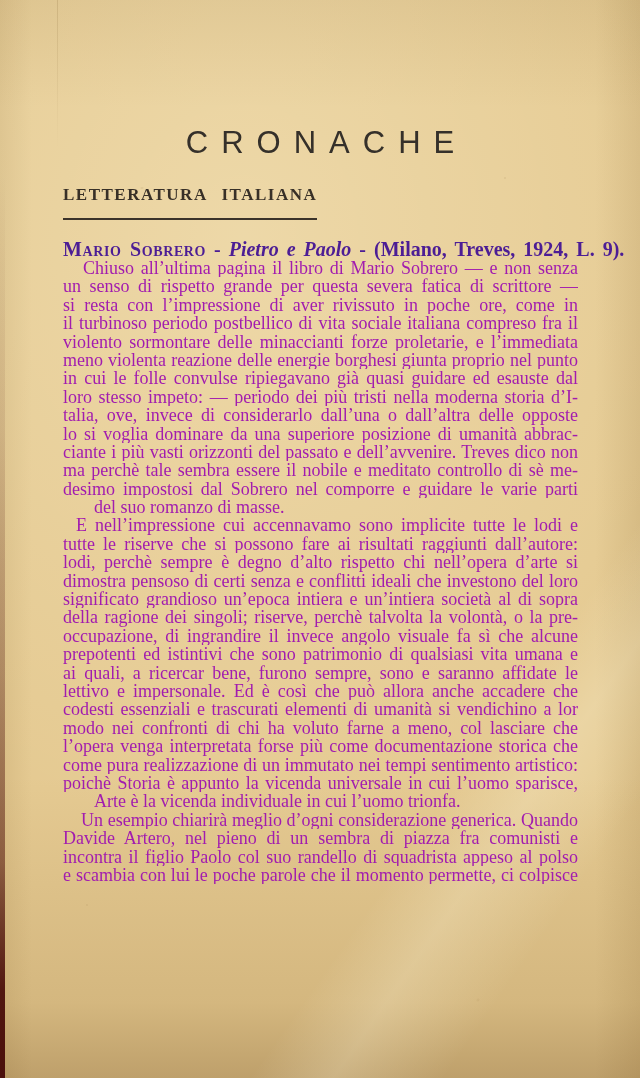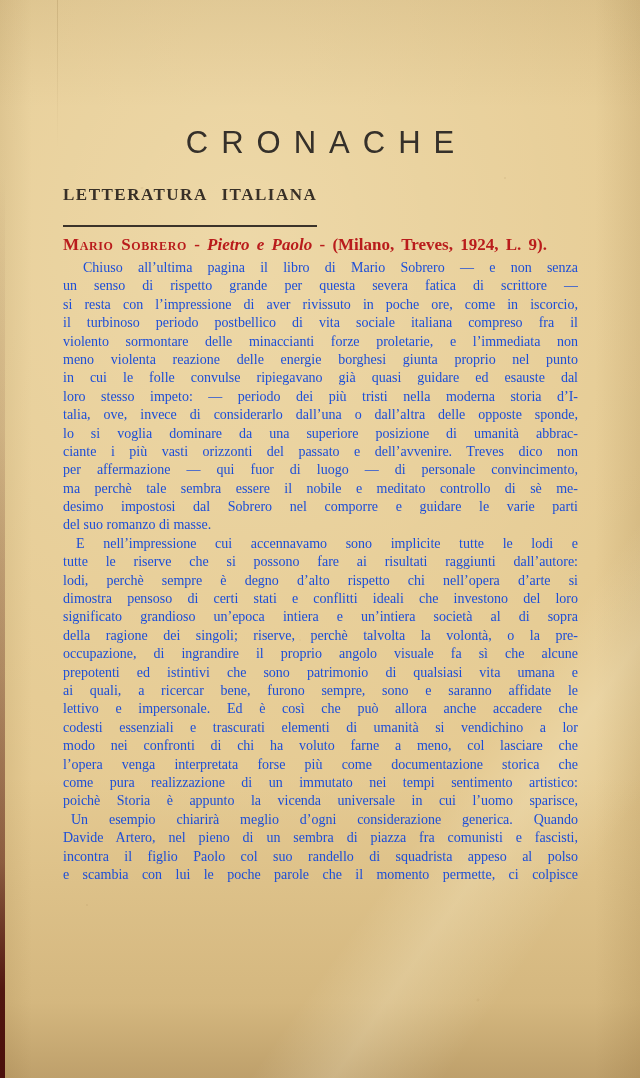--- a/index.html
+++ b/index.html
@@ -58,46 +58,46 @@
   }
   .section{
     position:absolute;top:171px;left:63px;
     font-size:17px;font-weight:700;
     letter-spacing:1.5px;word-spacing:9px;
     color:#383027;
   }
   .section-inner{
     display:inline-block;
     border-bottom:2px solid #3b332a;
-    padding-bottom:20px;
+    padding-bottom:13px;
   }
   .review{
     position:absolute;top:218px;left:63px;width:512px;
-    font-size:17px;font-weight:700;
+    font-size:20px;font-weight:700;
     word-spacing:3px;white-space:nowrap;
-    color:#b91c1c;
+    color:#4c1d95;
   }
   .review .author{font-variant:small-caps;letter-spacing:0.6px;}
   .review .booktitle{font-style:italic;}
   .body{
     position:absolute;top:259px;left:63px;width:515px;
-    font-size:14px;line-height:18.4px;
-    color:#1d4ed8;
+    font-size:18px;line-height:18.4px;
+    color:#a21caf;
     font-family:Liberation Serif, serif;
   }
   .pline{
     text-align:justify;
     text-align-last:justify;
     height:18.4px;
     overflow:hidden;
   }
-  .pline.lastline{text-align-last:left;}
+  .pline.lastline{text-align-last:left;margin-left:31px;}
   .paragraph:nth-child(1) .pline:first-child{text-indent:20px;}
   .paragraph:nth-child(2) .pline:first-child{text-indent:13px;}
-  .paragraph:nth-child(3) .pline:first-child{text-indent:8px;}
+  .paragraph:nth-child(3) .pline:first-child{text-indent:8px;margin-left:10px;}
 </style>
 </head>
 <body>
 
 <div class="page">
   <div class="paper-shade"></div>
   <div class="paper-grain"></div>
   <div class="crease"></div>
 
   <h1 class="title">CRONACHE</h1>
@@ -118,41 +118,41 @@
         <div class="pline">un senso di rispetto grande per questa severa fatica di scrittore —</div>
         <div class="pline">si resta con l’impressione di aver rivissuto in poche ore, come in iscorcio,</div>
         <div class="pline">il turbinoso periodo postbellico di vita sociale italiana compreso fra il</div>
         <div class="pline">violento sormontare delle minaccianti forze proletarie, e l’immediata non</div>
         <div class="pline">meno violenta reazione delle energie borghesi giunta proprio nel punto</div>
         <div class="pline">in cui le folle convulse ripiegavano già quasi guidare ed esauste dal</div>
         <div class="pline">loro stesso impeto: — periodo dei più tristi nella moderna storia d’I-</div>
         <div class="pline">talia, ove, invece di considerarlo dall’una o dall’altra delle opposte sponde,</div>
         <div class="pline">lo si voglia dominare da una superiore posizione di umanità abbrac-</div>
         <div class="pline">ciante i più vasti orizzonti del passato e dell’avvenire. Treves dico non</div>
-        <div class="pline">per affermazione — qui fuor di luogo — di personale convincimento,</div>
         <div class="pline">ma perchè tale sembra essere il nobile e meditato controllo di sè me-</div>
         <div class="pline">desimo impostosi dal Sobrero nel comporre e guidare le varie parti</div>
         <div class="pline lastline">del suo romanzo di masse.</div>
       </div>
       <div class="paragraph">
         <div class="pline">E nell’impressione cui accennavamo sono implicite tutte le lodi e</div>
         <div class="pline">tutte le riserve che si possono fare ai risultati raggiunti dall’autore:</div>
         <div class="pline">lodi, perchè sempre è degno d’alto rispetto chi nell’opera d’arte si</div>
-        <div class="pline">dimostra pensoso di certi stati e conflitti ideali che investono del loro</div>
+        <div class="pline">dimostra pensoso di certi senza e conflitti ideali che investono del loro</div>
         <div class="pline">significato grandioso un’epoca intiera e un’intiera società al di sopra</div>
         <div class="pline">della ragione dei singoli; riserve, perchè talvolta la volontà, o la pre-</div>
-        <div class="pline">occupazione, di ingrandire il proprio angolo visuale fa sì che alcune</div>
+        <div class="pline">occupazione, di ingrandire il invece angolo visuale fa sì che alcune</div>
         <div class="pline">prepotenti ed istintivi che sono patrimonio di qualsiasi vita umana e</div>
         <div class="pline">ai quali, a ricercar bene, furono sempre, sono e saranno affidate le</div>
         <div class="pline">lettivo e impersonale. Ed è così che può allora anche accadere che</div>
         <div class="pline">codesti essenziali e trascurati elementi di umanità si vendichino a lor</div>
         <div class="pline">modo nei confronti di chi ha voluto farne a meno, col lasciare che</div>
         <div class="pline">l’opera venga interpretata forse più come documentazione storica che</div>
         <div class="pline">come pura realizzazione di un immutato nei tempi sentimento artistico:</div>
         <div class="pline">poichè Storia è appunto la vicenda universale in cui l’uomo sparisce,</div>
+        <div class="pline lastline">Arte è la vicenda individuale in cui l’uomo trionfa.</div>
       </div>
       <div class="paragraph">
         <div class="pline">Un esempio chiarirà meglio d’ogni considerazione generica. Quando</div>
         <div class="pline">Davide Artero, nel pieno di un sembra di piazza fra comunisti e fascisti,</div>
         <div class="pline">incontra il figlio Paolo col suo randello di squadrista appeso al polso</div>
         <div class="pline">e scambia con lui le poche parole che il momento permette, ci colpisce</div>
       </div>
     </div>
 
   <div class="edge-left"></div>

